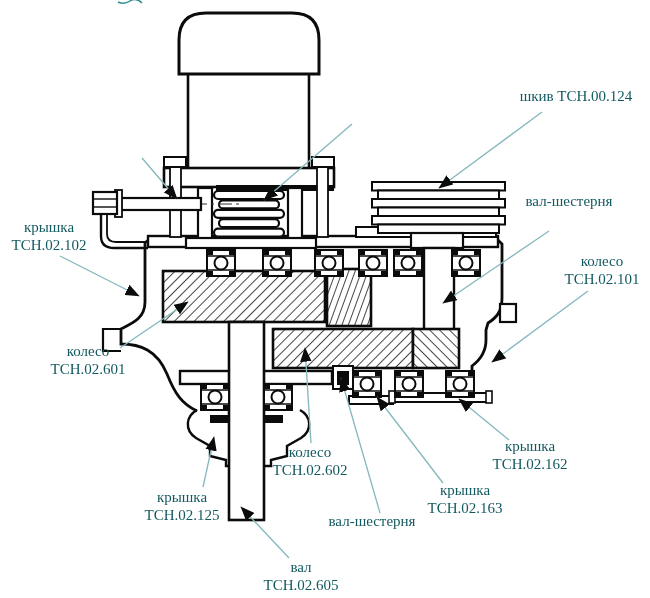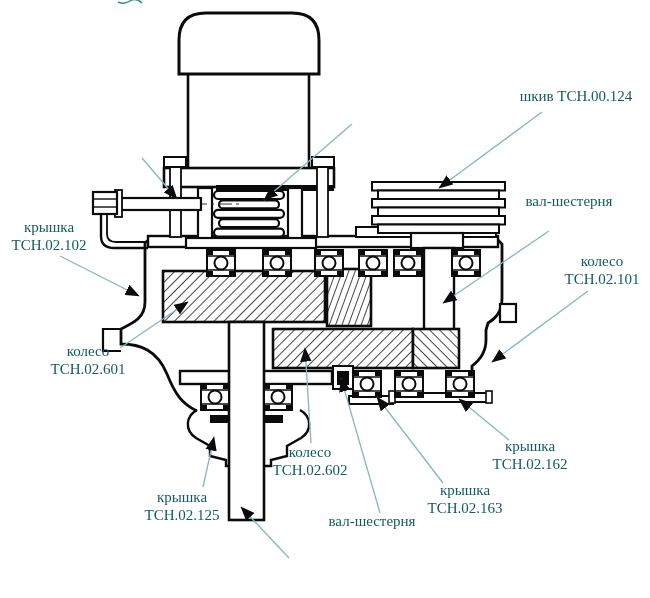--- a/index.html
+++ b/index.html
@@ -194,14 +194,18 @@
   <span>крышка</span>
   <span>ТСН.02.162</span>
 </div>
 <div class="lbl" style="left:465px;top:481px">
   <span>крышка</span>
   <span>ТСН.02.163</span>
 </div>
 <div class="lbl" style="left:372px;top:512px">
   <span>вал-шестерня</span>
 </div>
+<div class="lbl" style="left:301px;top:558px">
+  <span>вал</span>
+  <span>ТСН.02.605</span>
+</div>
 
 </div>
 
 </body></html>

